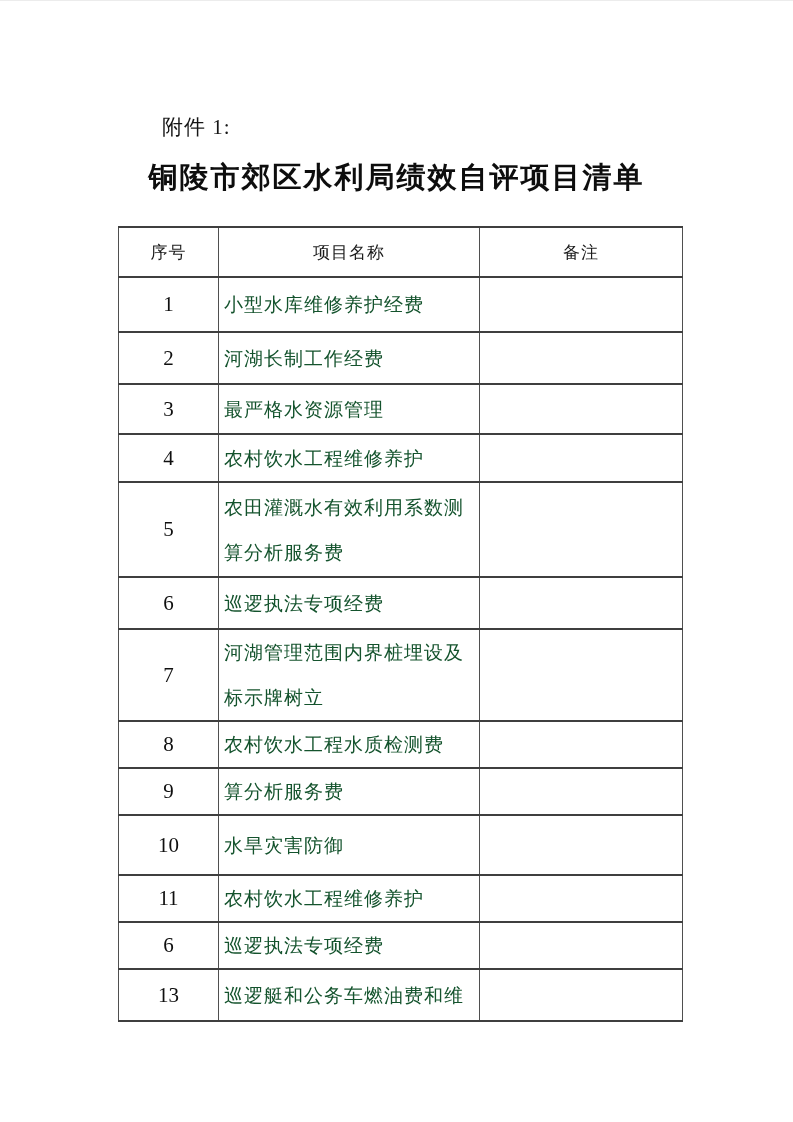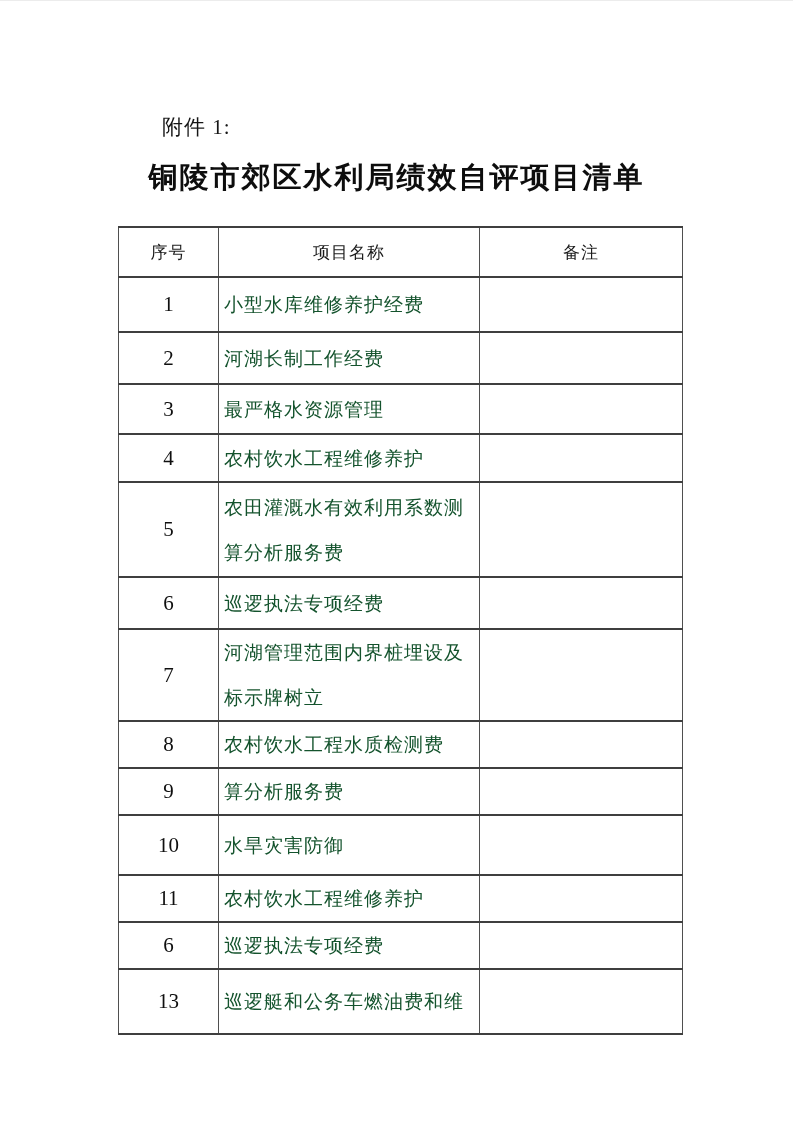--- a/index.html
+++ b/index.html
@@ -158,21 +158,21 @@
       <tr style="height:47px">
         <td class="cell-no">11</td>
         <td class="cell-name">农村饮水工程维修养护</td>
         <td class="cell-remark"></td>
       </tr>
       <tr style="height:43px">
         <td class="cell-no">6</td>
         <td class="cell-name">巡逻执法专项经费</td>
         <td class="cell-remark"></td>
       </tr>
-      <tr style="height:65px">
+      <tr style="height:52px">
         <td class="cell-no">13</td>
         <td class="cell-name">巡逻艇和公务车燃油费和维</td>
         <td class="cell-remark"></td>
       </tr>
     </tbody>
   </table>
 
 </div>
 
 </body></html>

